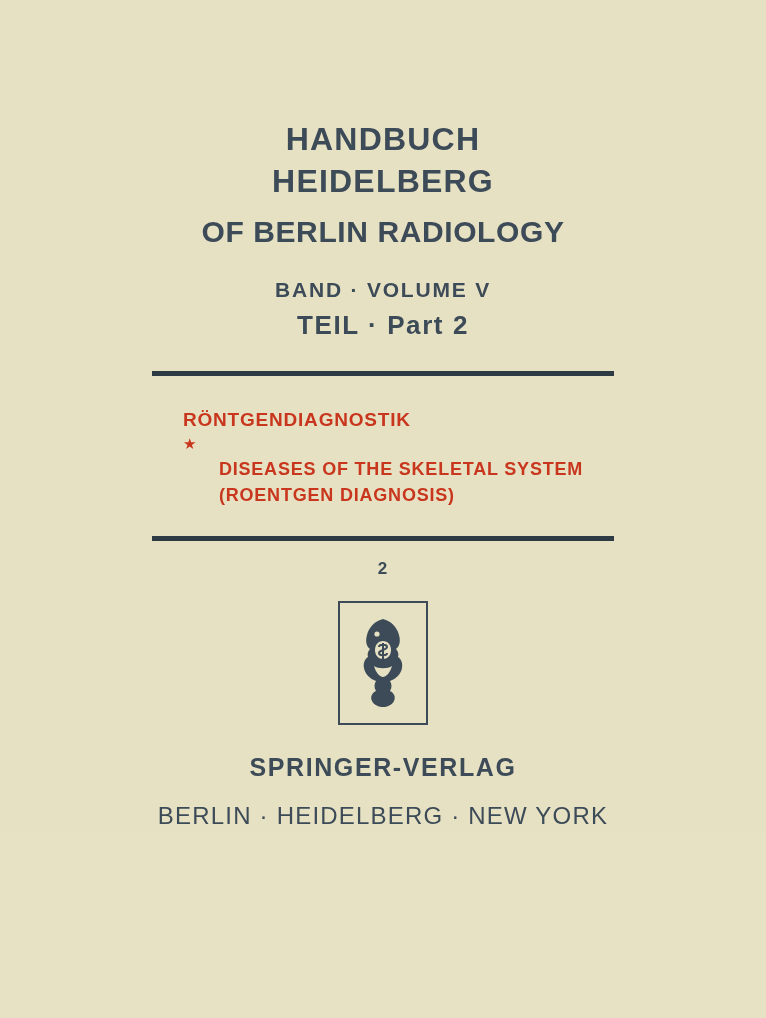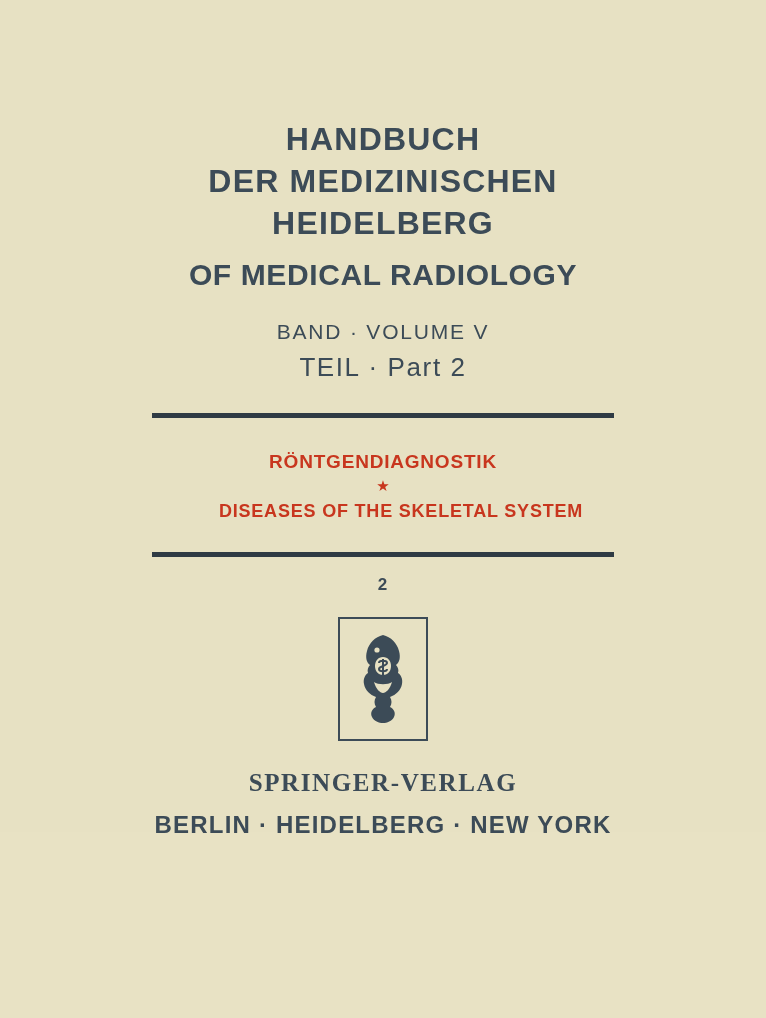--- a/index.html
+++ b/index.html
@@ -47,37 +47,36 @@
     letter-spacing: 0.6px;
   }
   .gap-small { height: 10px; }
   .vol-block {
     margin-top: 22px;
     text-align: center;
     color: #3c4b57;
   }
   .vol-line {
     font-size: 21px;
-    font-weight: normal;
+    font-weight: bold;
     letter-spacing: 1.8px;
     line-height: 1.5;
   }
   .vol-line.part {
     font-size: 26px;
     letter-spacing: 1.6px;
   }
   .rule {
     width: 462px;
     height: 5px;
     background: #2f3b44;
     margin: 26px auto 0 auto;
   }
   .subtitle-block {
     margin-top: 30px;
-    text-align: center;
     color: #c8361e;
   }
   .subtitle-line {
     font-size: 19px;
     font-weight: bold;
     letter-spacing: 0.8px;
     line-height: 1.45;
     white-space: nowrap;
   }
   .subtitle-line.en {
@@ -119,54 +118,53 @@
   }
   .publisher-block {
     margin-top: 28px;
     text-align: center;
     color: #3c4b57;
   }
   .pub-name {
     font-size: 25px;
     font-weight: bold;
     letter-spacing: 1.6px;
-    font-family: Liberation Serif, serif;
   }
   .pub-cities {
-    margin-top: 14px;
+    margin-top: 20px;
     font-size: 24px;
-    font-weight: bold;
+    font-weight: normal;
     letter-spacing: 1.2px;
   }
 </style>
 </head>
 <body>
 
 <div class="cover">
   <div class="inner">
 
     <div class="title-block">
       <div class="title-line">HANDBUCH</div>
-      <div class="title-line">DER MEDIZINISCHEN</div>
       <div class="title-line">HEIDELBERG</div>
       <div class="gap-small"></div>
-      <div class="title-line en">OF MEDICAL RADIOLOGY</div>
+      <div class="title-line en">OF BERLIN RADIOLOGY</div>
     </div>
 
     <div class="vol-block">
       <div class="vol-line">BAND · VOLUME V</div>
       <div class="vol-line part">TEIL · Part 2</div>
     </div>
 
     <div class="rule"></div>
 
     <div class="subtitle-block">
       <div class="subtitle-line">RÖNTGENDIAGNOSTIK</div>
       <div class="star">★</div>
       <div class="subtitle-line en">DISEASES OF THE SKELETAL SYSTEM</div>
+      <div class="subtitle-line en">(ROENTGEN DIAGNOSIS)</div>
     </div>
 
     <div class="rule2"></div>
 
     <div class="part-number">2</div>
 
     <div class="logo-wrap">
       <div class="logo-box">
         <svg width="70" height="104" viewBox="0 0 70 104">
           <g fill="#3c4b57">

